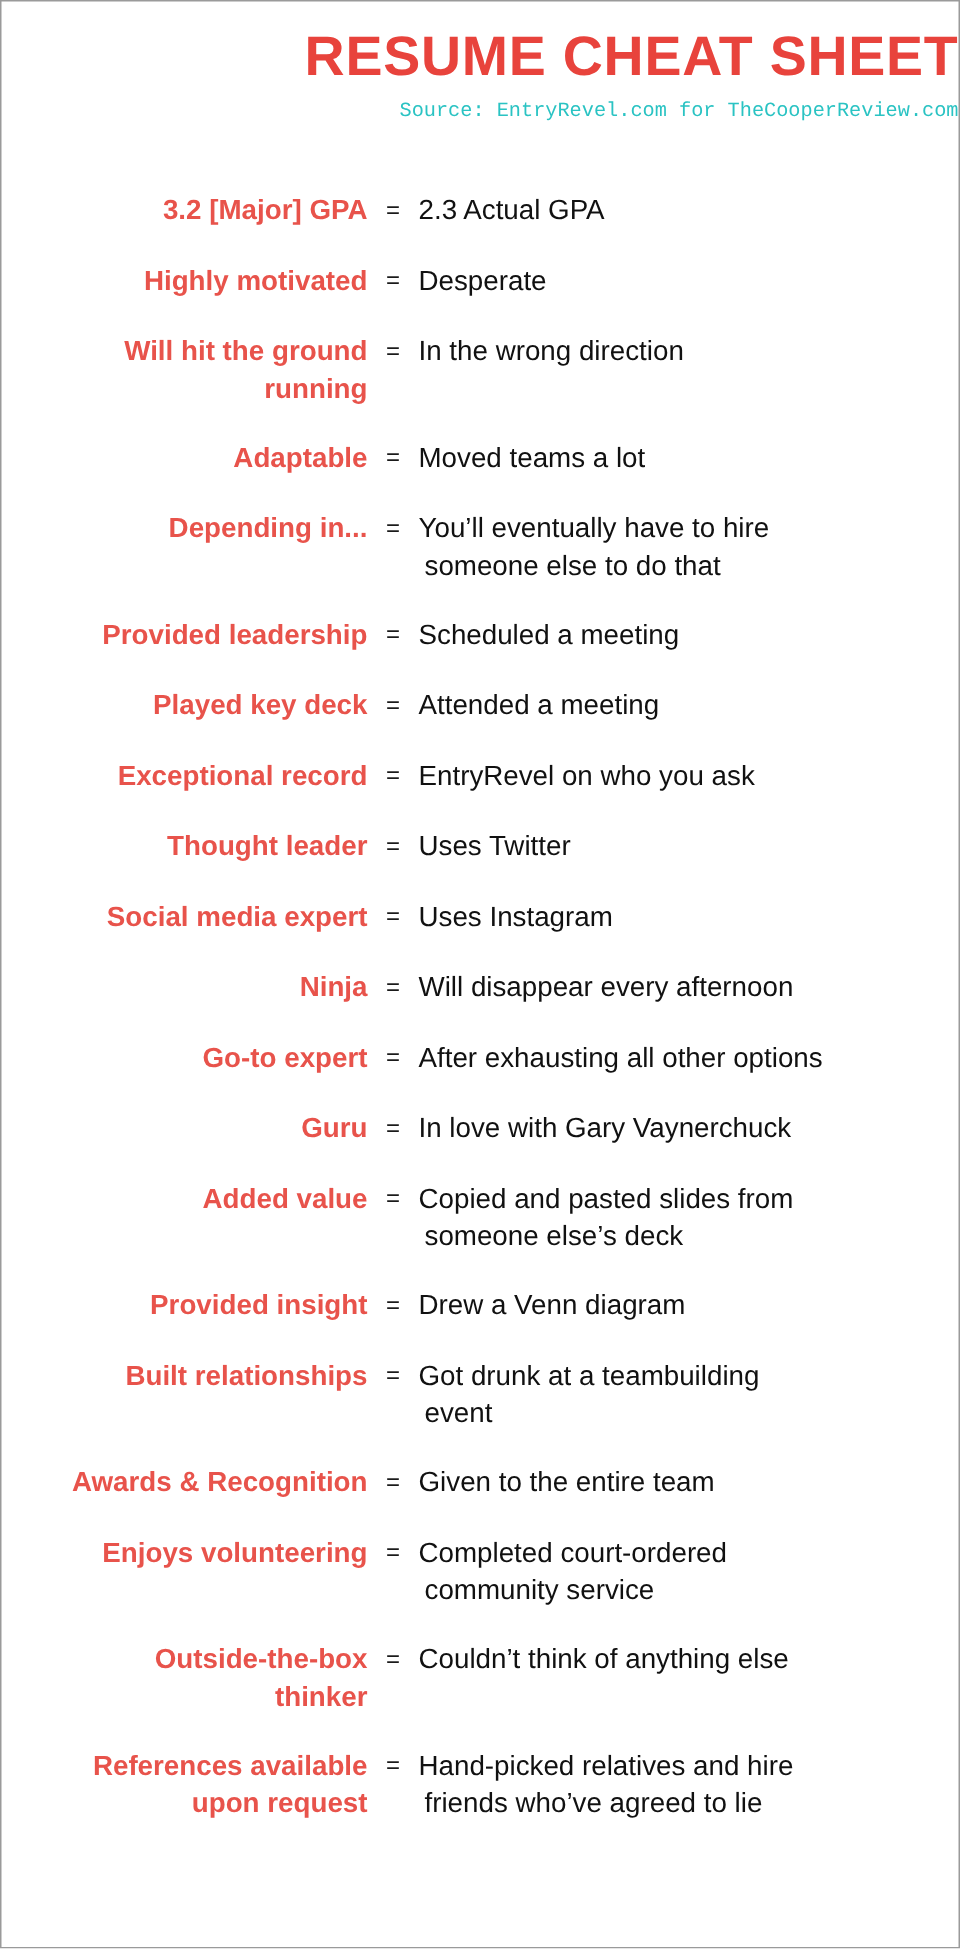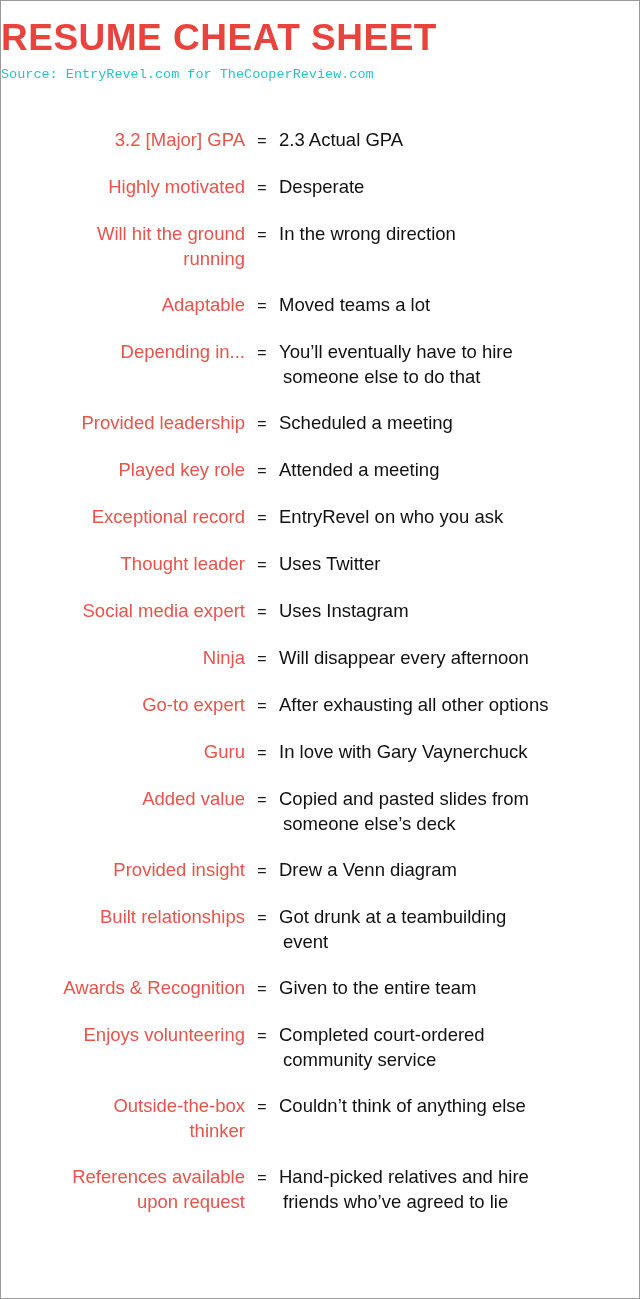--- a/index.html
+++ b/index.html
@@ -18,21 +18,21 @@
     box-sizing: border-box;
     width: 640px;
     height: 1299px;
     background: #ffffff;
     border: 1px solid #9a9a9a;
     overflow: hidden;
   }
   
   .header {
     padding-top: 16px;
-    text-align: left;
+    text-align: right;
   }
   .title {
     display: block;
     font-family: "Liberation Sans", sans-serif;
     font-size: 37px;
     line-height: 42px;
     font-weight: 700;
     letter-spacing: 0.5px;
     color: #e8433c;
     white-space: nowrap;
@@ -57,21 +57,21 @@
     align-items: flex-start;
     margin-bottom: 21px;
   }
   .term {
     width: 244px;
     flex: 0 0 244px;
     text-align: right;
     color: #e8534b;
     font-size: 18.5px;
     line-height: 25px;
-    font-weight: 400;
+    font-weight: 700;
     white-space: pre-line;
   }
   .eq {
     width: 34px;
     flex: 0 0 34px;
     text-align: center;
     color: #1a1a1a;
     font-size: 16px;
     line-height: 25px;
     font-weight: 400;
@@ -125,21 +125,21 @@
         <div class="term">Depending in...</div>
         <div class="eq">=</div>
         <div class="meaning"><span>You’ll eventually have to hire</span><span class="cont">someone else to do that</span></div>
       </div>
       <div class="row">
         <div class="term">Provided leadership</div>
         <div class="eq">=</div>
         <div class="meaning"><span>Scheduled a meeting</span></div>
       </div>
       <div class="row">
-        <div class="term">Played key role</div>
+        <div class="term">Played key deck</div>
         <div class="eq">=</div>
         <div class="meaning"><span>Attended a meeting</span></div>
       </div>
       <div class="row">
         <div class="term">Exceptional record</div>
         <div class="eq">=</div>
         <div class="meaning"><span>EntryRevel on who you ask</span></div>
       </div>
       <div class="row">
         <div class="term">Thought leader</div>

